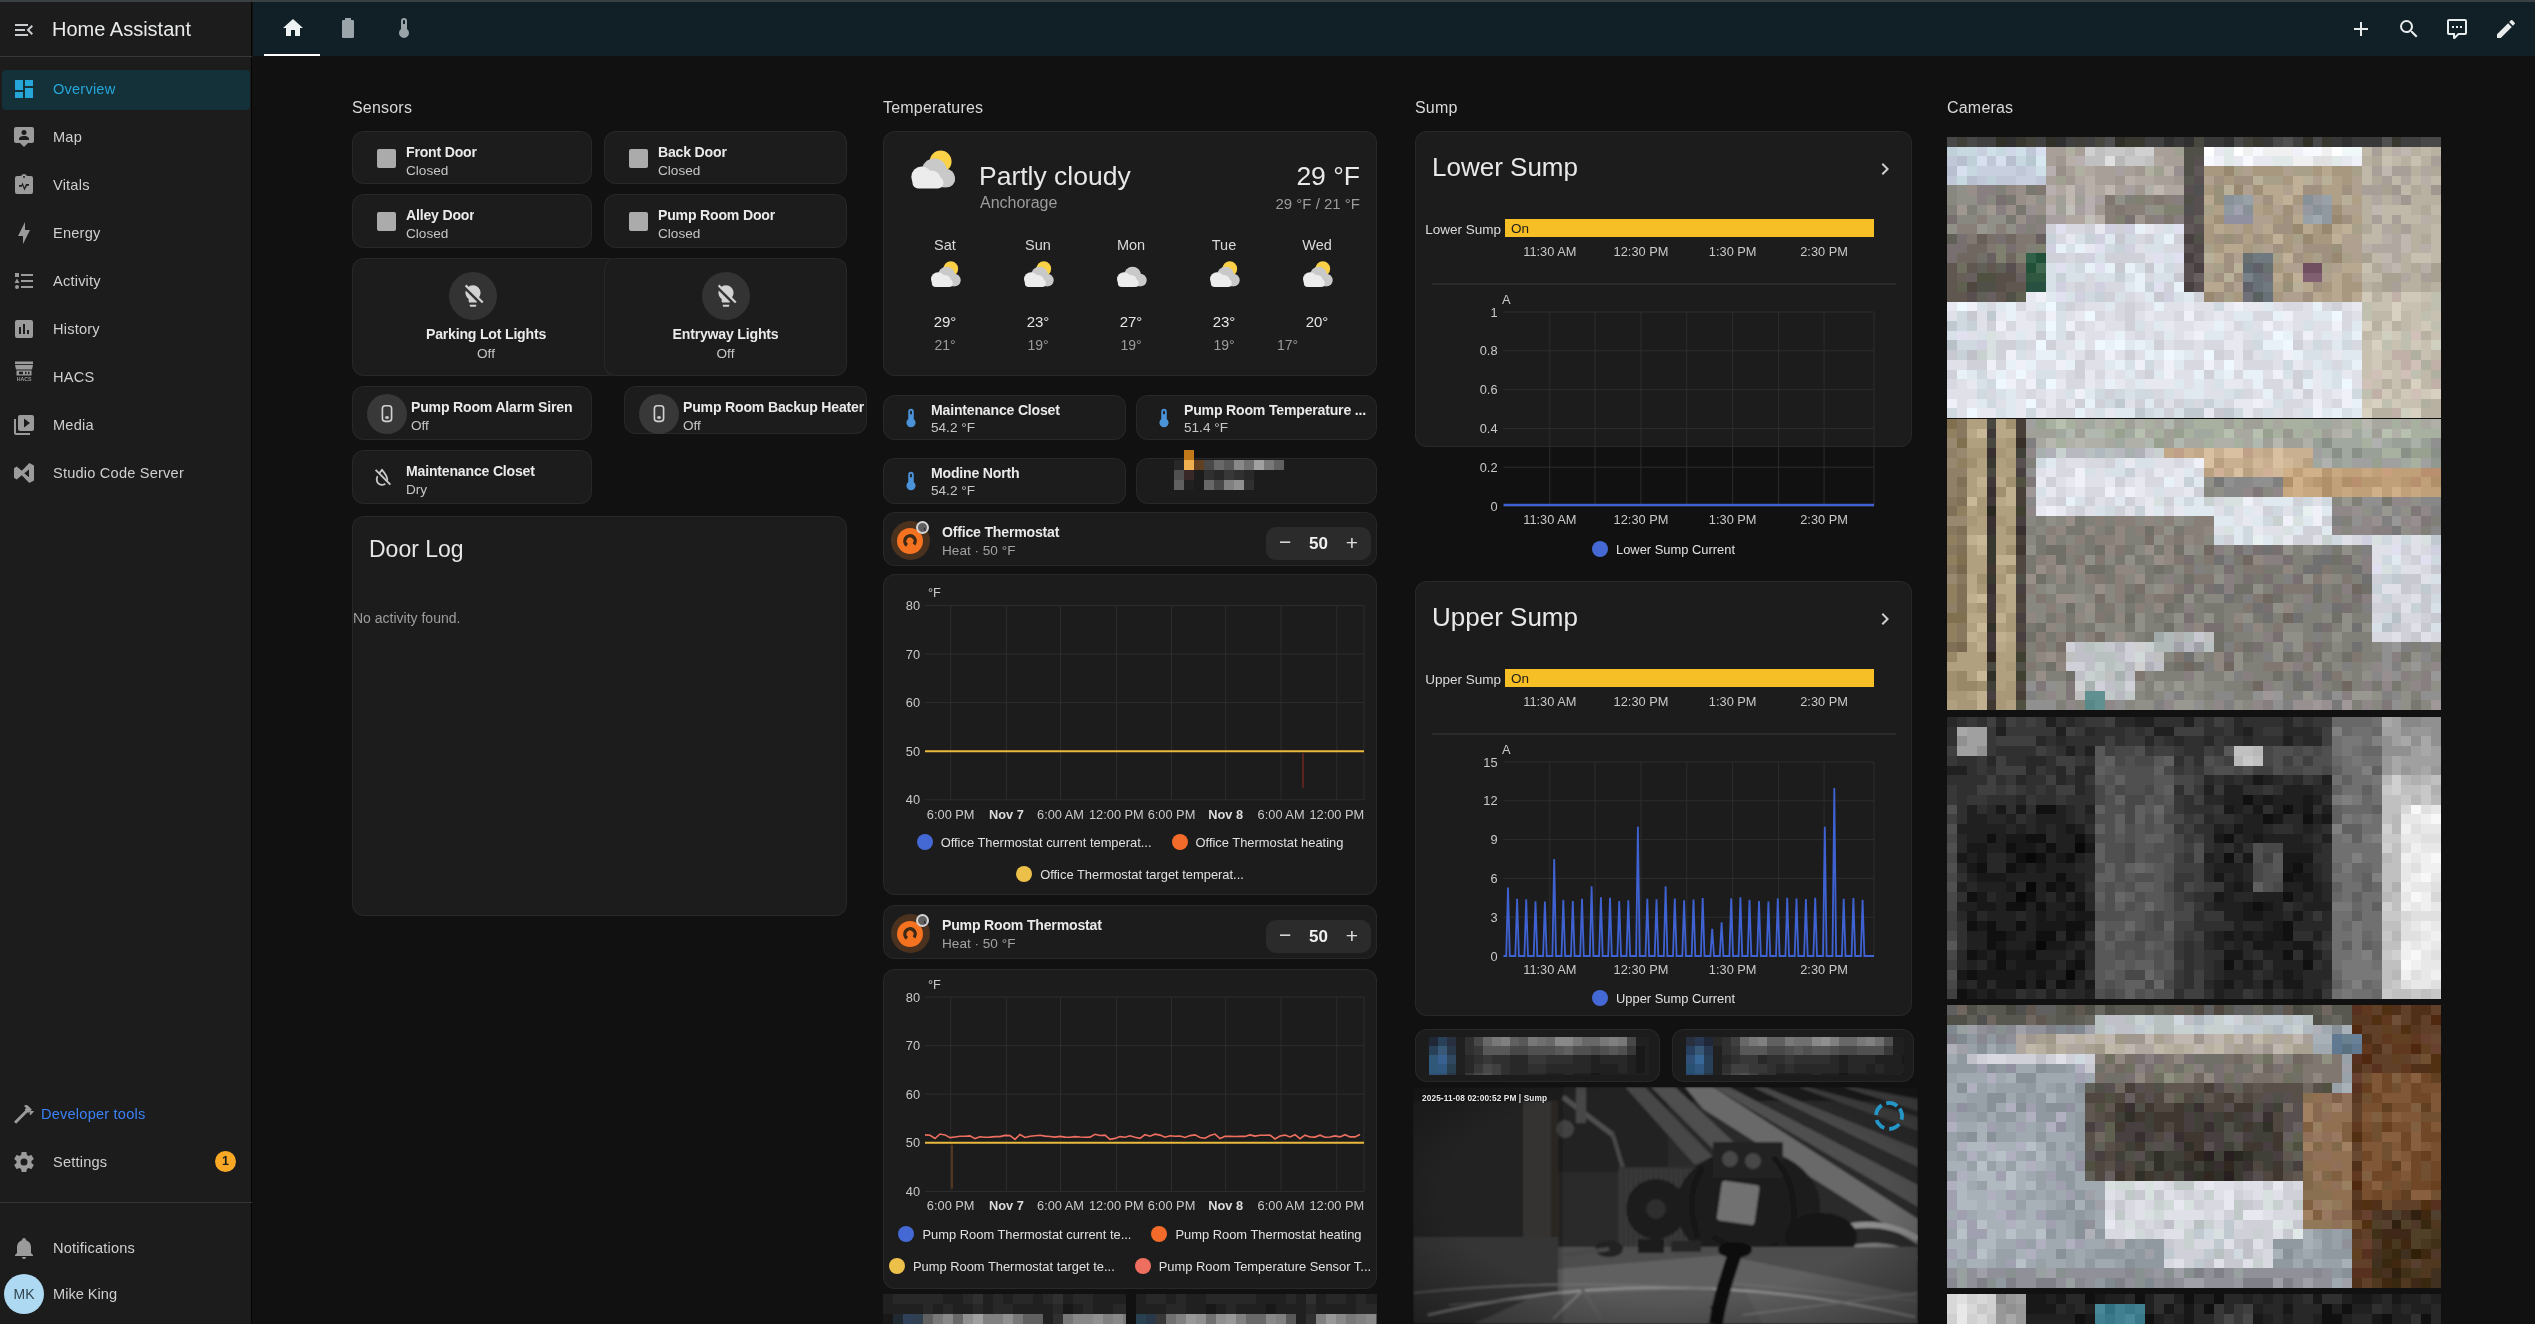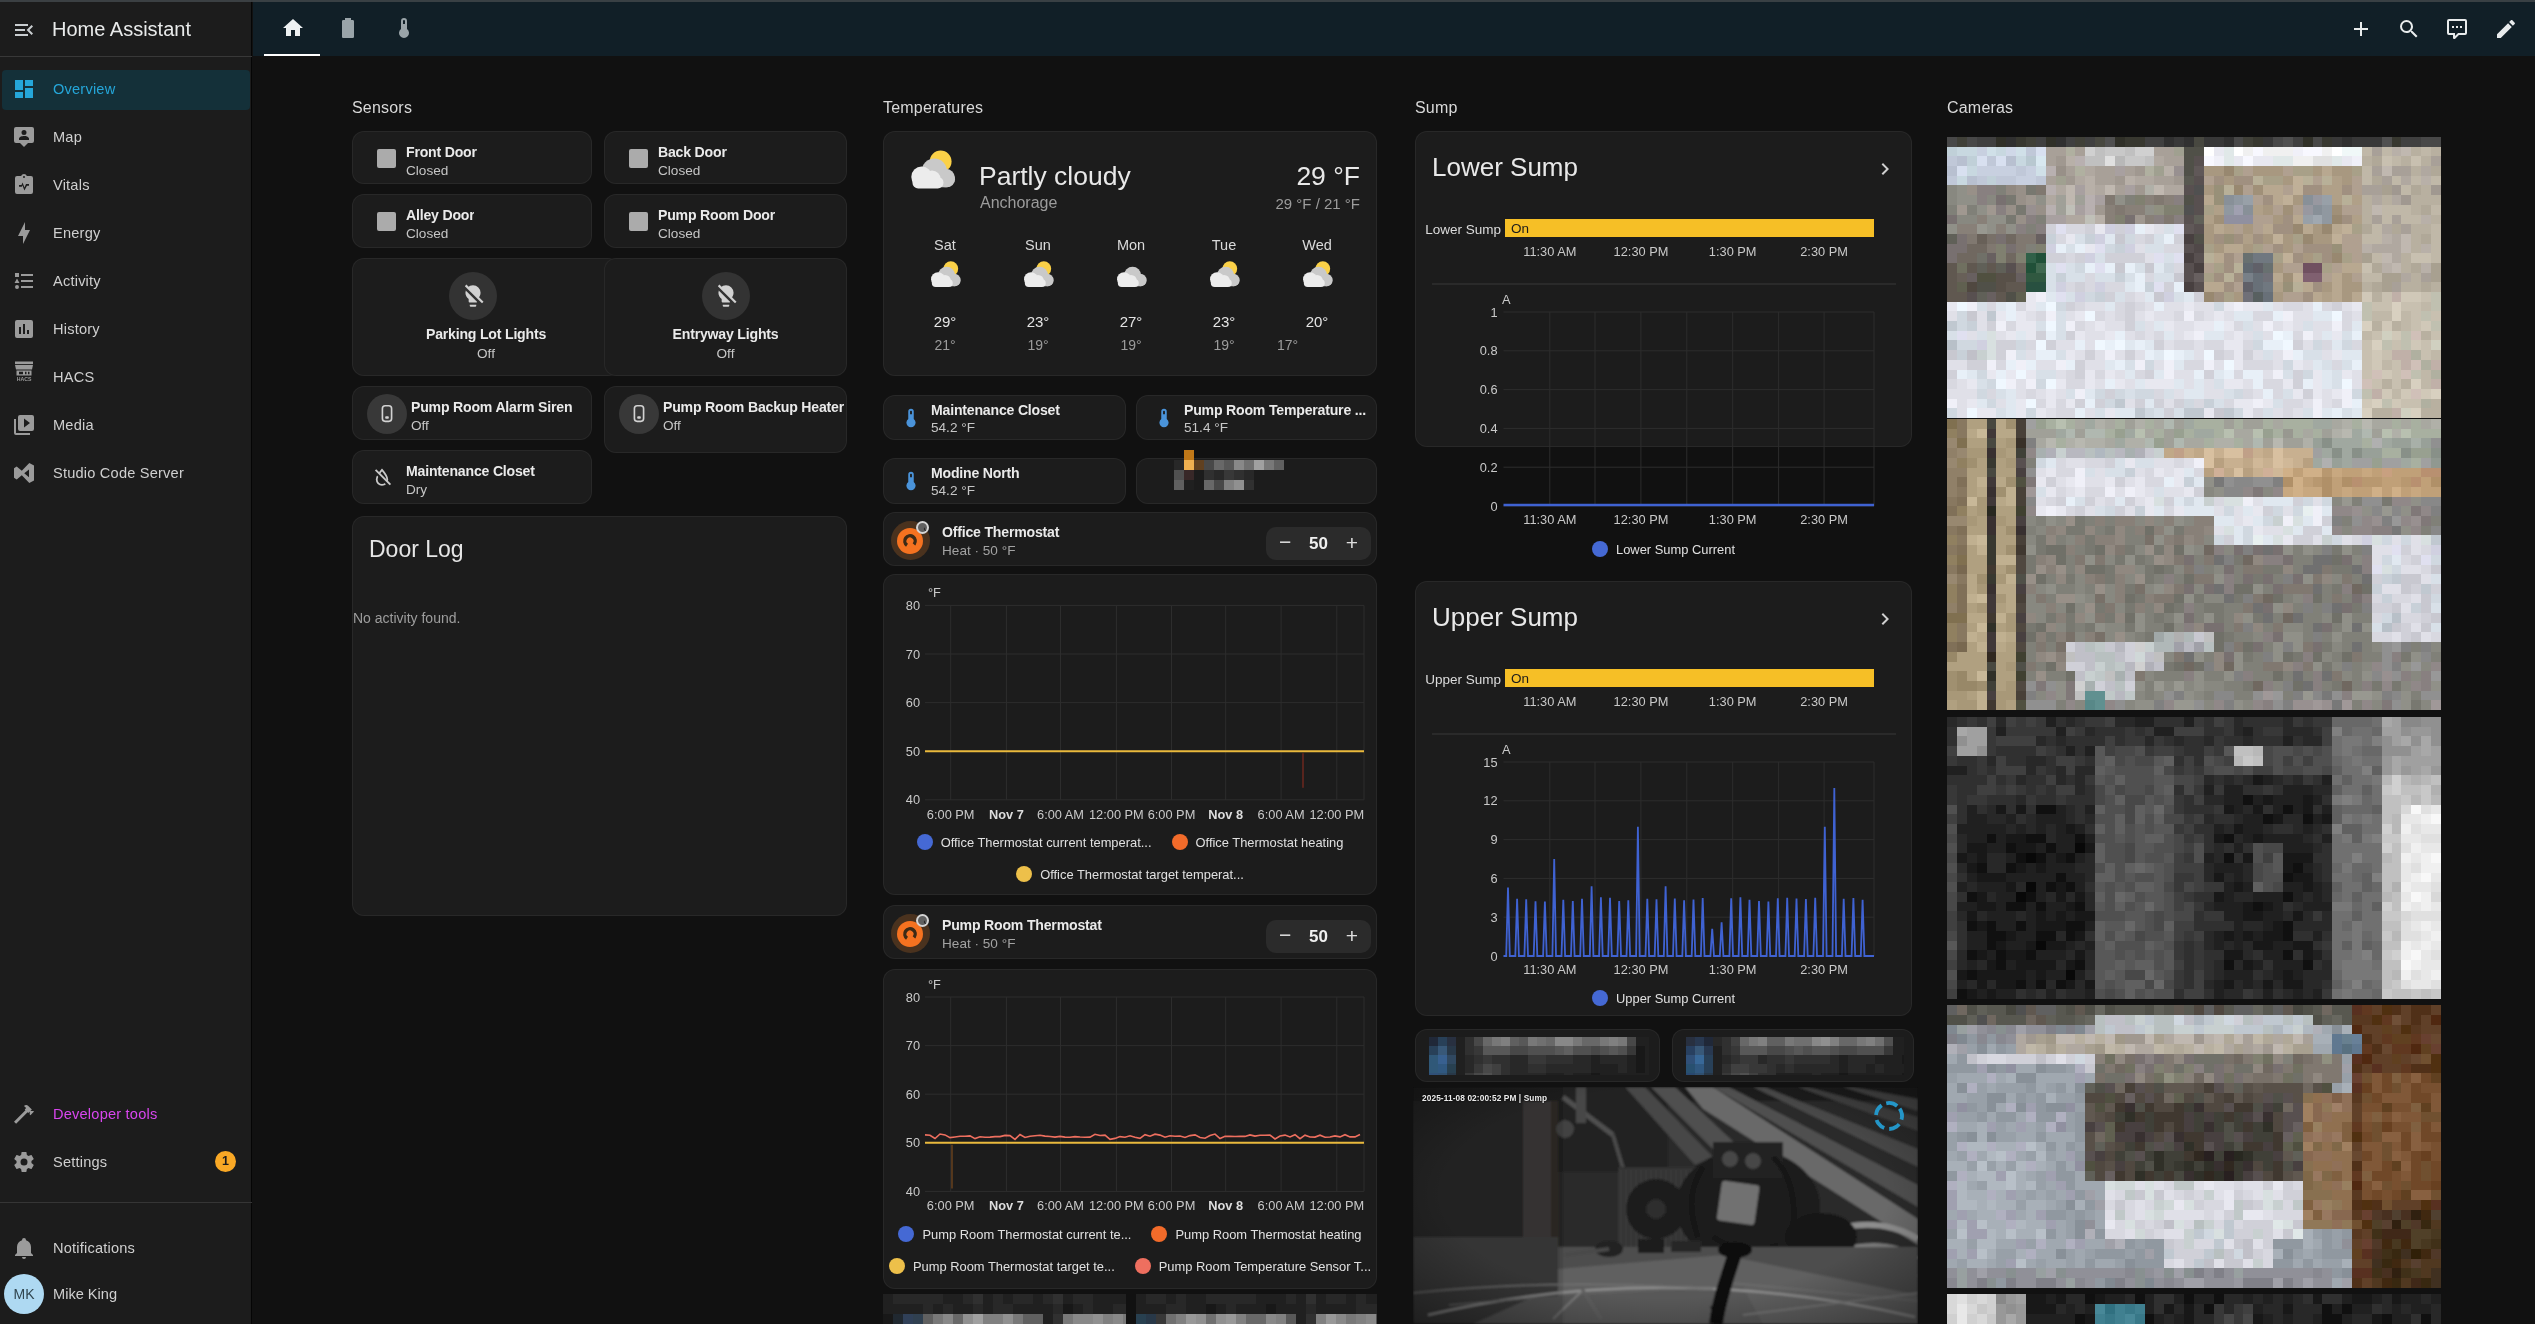--- a/index.html
+++ b/index.html
@@ -54,21 +54,21 @@
     <path d="M4,6H2V20A2,2 0 0,0 4,22H18V20H4V6M20,2H8A2,2 0 0,0 6,4V16A2,2 0 0,0 8,18H20A2,2 0 0,0 22,16V4A2,2 0 0,0 20,2M12,14.5V5.5L18,10L12,14.5Z" fill="#9b9b9b"></path>
   </svg>
 <div class="abs" style="left:53px;top:417px;font-size:14.6px;font-weight:500;color:#cfcfcf;letter-spacing:.2px">Media</div>
 <svg style="position:absolute;left:12px;top:461px" width="24" height="24" viewBox="0 0 24 24">
     <path d="M17,8.5L12.25,12.32L17,16.25V8.5M4.7,18.4L2,16.7V7.3L4.7,5.6L9.8,9.7L17.3,2L22,4.5V19.5L17.3,22L9.8,14.3L4.7,18.4M6.2,12L4.3,13.5V10.5L6.2,12Z" fill="#9b9b9b"></path>
   </svg>
 <div class="abs" style="left:53px;top:465px;font-size:14.6px;font-weight:500;color:#cfcfcf;letter-spacing:.2px">Studio Code Server</div>
 <svg style="position:absolute;left:12px;top:1102px" width="24" height="24" viewBox="0 0 24 24">
     <path d="M2,19.63L13.43,8.2L12.72,7.5L14.14,6.07L12,3.89C13.2,2.7 15.09,2.7 16.27,3.89L19.87,7.5L18.45,8.91H21.29L22,9.62L18.45,13.21L17.74,12.5V9.62L16.27,11.04L15.56,10.33L4.13,21.76L2,19.63Z" fill="#9b9b9b"></path>
   </svg>
-<div class="abs" style="left:53px;top:1106px;font-size:14.6px;font-weight:500;color:#d946ef;letter-spacing:.2px">Developer tools</div>
+<div class="abs" style="left:41px;top:1106px;font-size:14.6px;font-weight:500;color:#3b82f6;letter-spacing:.2px">Developer tools</div>
 <svg style="position:absolute;left:12px;top:1150px" width="24" height="24" viewBox="0 0 24 24">
     <path d="M12,15.5A3.5,3.5 0 0,1 8.5,12A3.5,3.5 0 0,1 12,8.5A3.5,3.5 0 0,1 15.5,12A3.5,3.5 0 0,1 12,15.5M19.43,12.97C19.47,12.65 19.5,12.33 19.5,12C19.5,11.67 19.47,11.34 19.43,11L21.54,9.37C21.73,9.22 21.78,8.95 21.66,8.73L19.66,5.27C19.54,5.05 19.27,4.96 19.05,5.05L16.56,6.05C16.04,5.66 15.5,5.32 14.87,5.07L14.5,2.42C14.46,2.18 14.25,2 14,2H10C9.75,2 9.54,2.18 9.5,2.42L9.13,5.07C8.5,5.32 7.96,5.66 7.44,6.05L4.95,5.05C4.73,4.96 4.46,5.05 4.34,5.27L2.34,8.73C2.21,8.95 2.27,9.22 2.46,9.37L4.57,11C4.53,11.34 4.5,11.67 4.5,12C4.5,12.33 4.53,12.65 4.57,12.97L2.46,14.63C2.27,14.78 2.21,15.05 2.34,15.27L4.34,18.73C4.46,18.95 4.73,19.03 4.95,18.95L7.44,17.94C7.96,18.34 8.5,18.68 9.13,18.93L9.5,21.58C9.54,21.82 9.75,22 10,22H14C14.25,22 14.46,21.82 14.5,21.58L14.87,18.93C15.5,18.67 16.04,18.34 16.56,17.94L19.05,18.95C19.27,19.03 19.54,18.95 19.66,18.73L21.66,15.27C21.78,15.05 21.73,14.78 21.54,14.63L19.43,12.97Z" fill="#9b9b9b"></path>
   </svg>
 <div class="abs" style="left:53px;top:1154px;font-size:14.6px;font-weight:500;color:#cfcfcf;letter-spacing:.2px">Settings</div>
 <svg style="position:absolute;left:12px;top:1236px" width="24" height="24" viewBox="0 0 24 24">
     <path d="M21,19V20H3V19L5,17V11C5,7.9 7.03,5.17 10,4.29C10,4.19 10,4.1 10,4A2,2 0 0,1 12,2A2,2 0 0,1 14,4C14,4.1 14,4.19 14,4.29C16.97,5.17 19,7.9 19,11V17L21,19M14,21A2,2 0 0,1 12,23A2,2 0 0,1 10,21H14Z" fill="#9b9b9b"></path>
   </svg>
 <div class="abs" style="left:53px;top:1240px;font-size:14.6px;font-weight:500;color:#cfcfcf;letter-spacing:.2px">Notifications</div>
 <div class="abs" style="left:215px;top:1151px;width:21px;height:21px;border-radius:50%;background:#f9a825;color:#1c1c1c;font-size:12.5px;font-weight:bold;text-align:center;line-height:21px">1</div>
 <div class="abs" style="left:0;top:1202px;width:252px;height:1px;background:#353535"></div>
@@ -147,21 +147,21 @@
 <div class="card" style="left:352px;top:386px;width:240px;height:54px">
     <div style="position:absolute;left:14px;top:7px;width:40px;height:40px;border-radius:50%;background:#383838">
 <svg width="22" height="22" viewBox="0 0 24 24" style="position:absolute;left:9px;top:9px">
 <rect x="7" y="3" width="10" height="17" rx="3" fill="none" stroke="#d2d2d2" stroke-width="1.8"></rect>
 <rect x="10" y="14.5" width="4" height="2.6" rx="1" fill="#d2d2d2"></rect>
 </svg>
     </div>
     <div class="t1" style="position:absolute;left:58px;top:12px;white-space:nowrap;overflow:hidden;max-width:178px">Pump Room Alarm Siren</div>
     <div class="t2" style="position:absolute;left:58px;top:30.5px">Off</div>
   </div>
-<div class="card" style="left:604px;top:386px;width:243px;height:67px">
+<div class="card" style="left:624px;top:386px;width:243px;height:48px">
     <div style="position:absolute;left:14px;top:7px;width:40px;height:40px;border-radius:50%;background:#383838">
 <svg width="22" height="22" viewBox="0 0 24 24" style="position:absolute;left:9px;top:9px">
 <rect x="7" y="3" width="10" height="17" rx="3" fill="none" stroke="#d2d2d2" stroke-width="1.8"></rect>
 <rect x="10" y="14.5" width="4" height="2.6" rx="1" fill="#d2d2d2"></rect>
 </svg>
     </div>
     <div class="t1" style="position:absolute;left:58px;top:12px;white-space:nowrap;overflow:hidden;max-width:181px">Pump Room Backup Heater</div>
     <div class="t2" style="position:absolute;left:58px;top:30.5px">Off</div>
   </div>
 <div class="card" style="left:352px;top:450px;width:240px;height:54px">

